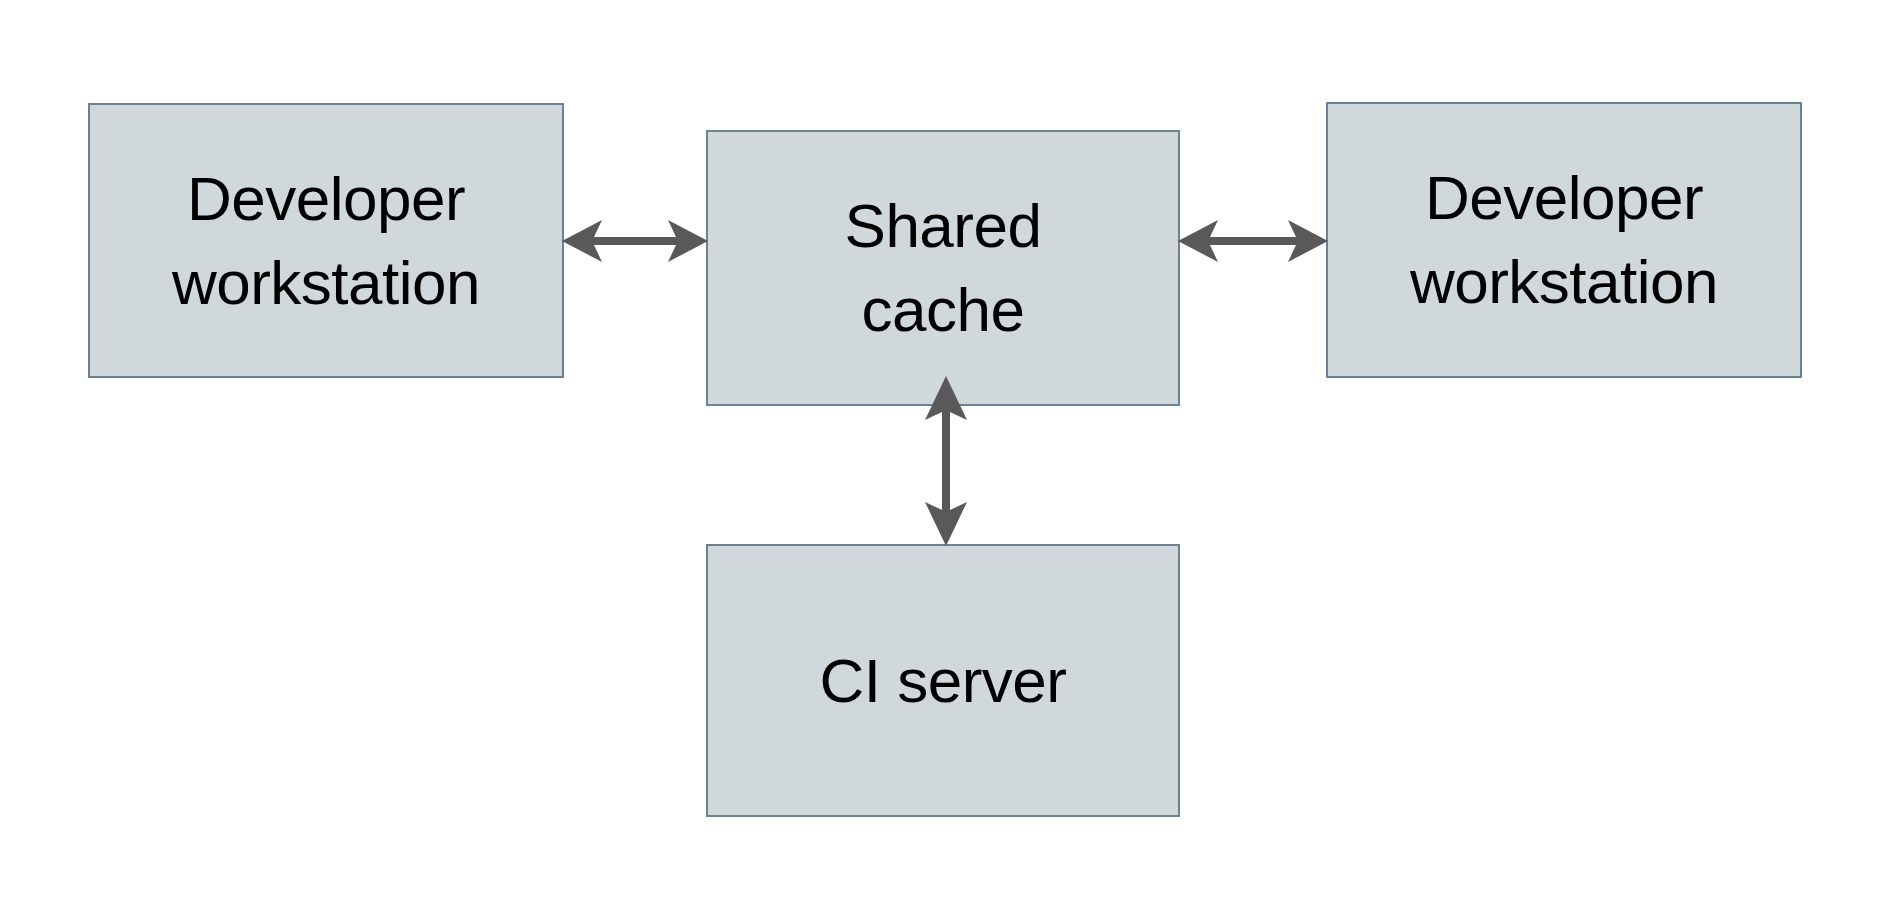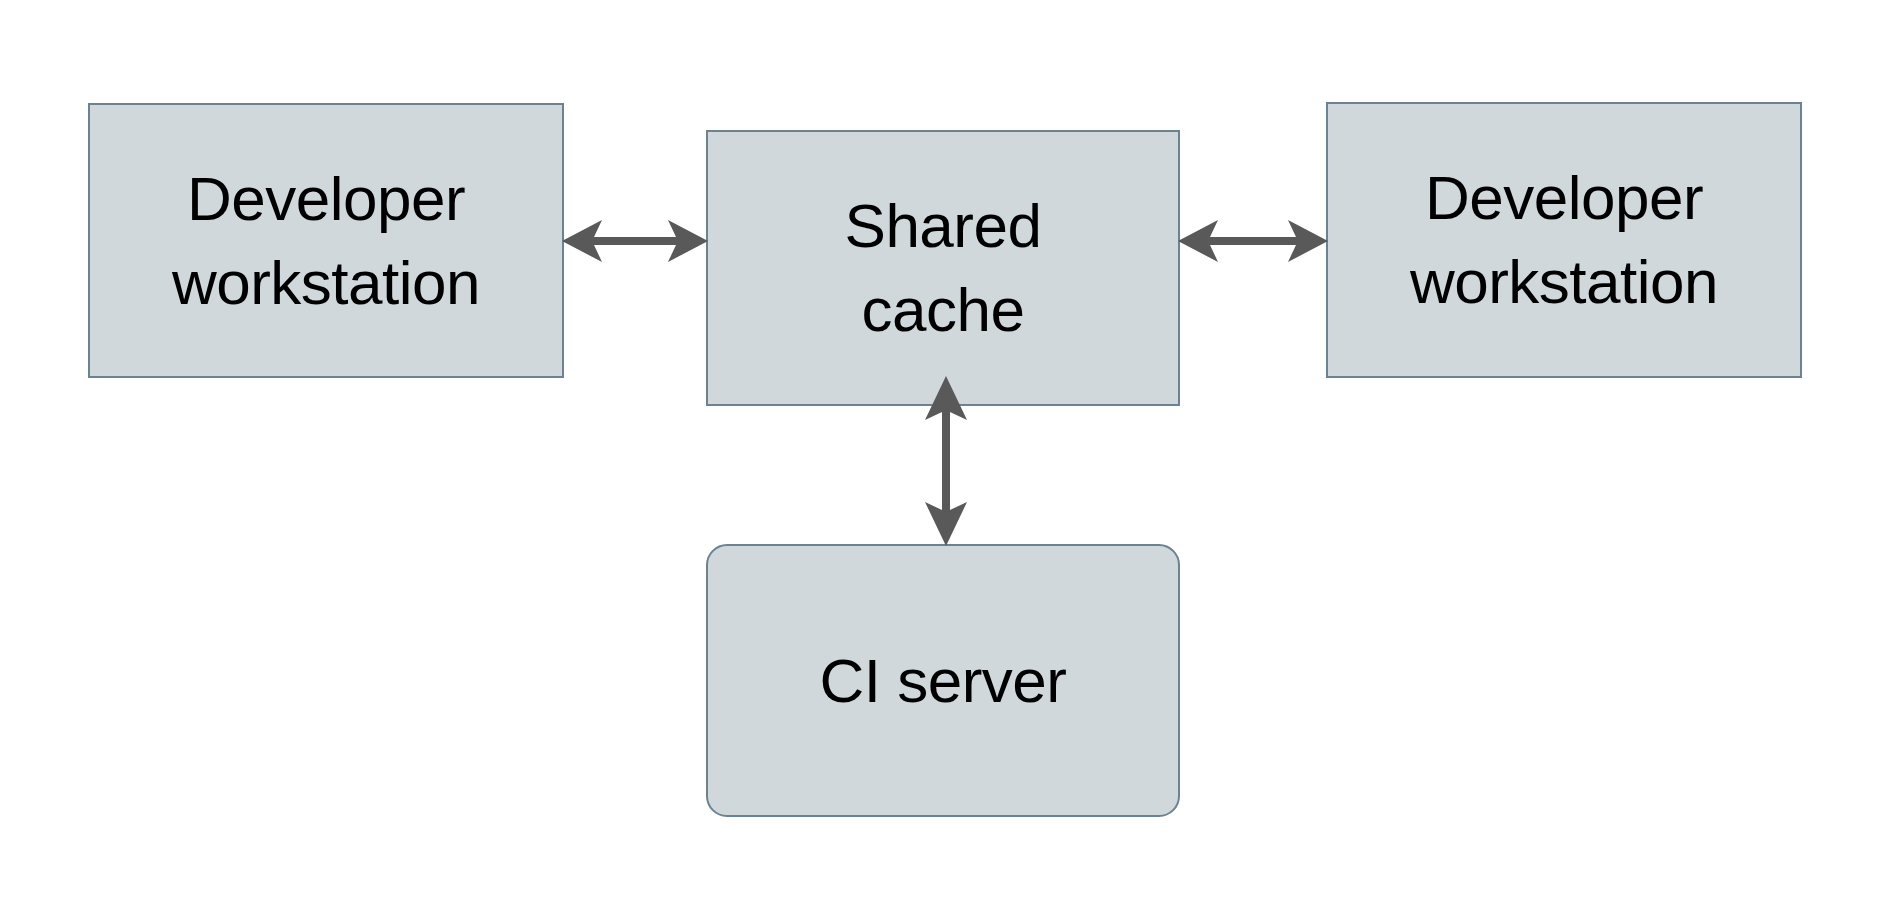--- a/index.html
+++ b/index.html
@@ -32,21 +32,21 @@
     line-height: 84px;
     font-weight: 400;
     letter-spacing: -0.5px;
     white-space: pre-line;
     padding: 0 10px;
   }
   
   #node-dev-left   { left: 88px;   top: 103px; width: 476px; height: 275px; }
   #node-cache      { left: 706px;  top: 102px; width: 474px; height: 276px; }
   #node-dev-right  { left: 1326px; top: 102px; width: 476px; height: 276px; }
-  #node-ci         { left: 706px;  top: 544px; width: 474px; height: 273px; border-radius: 21px; }
+  #node-ci         { left: 706px;  top: 544px; width: 474px; height: 273px; }
 
   .edge {
     position: absolute;
     overflow: visible;
   }
   
   #edge-left  { left: 562px;  top: 210px; width: 146px; height: 62px; }
   
   #edge-right { left: 1178px; top: 210px; width: 150px; height: 62px; }
   

